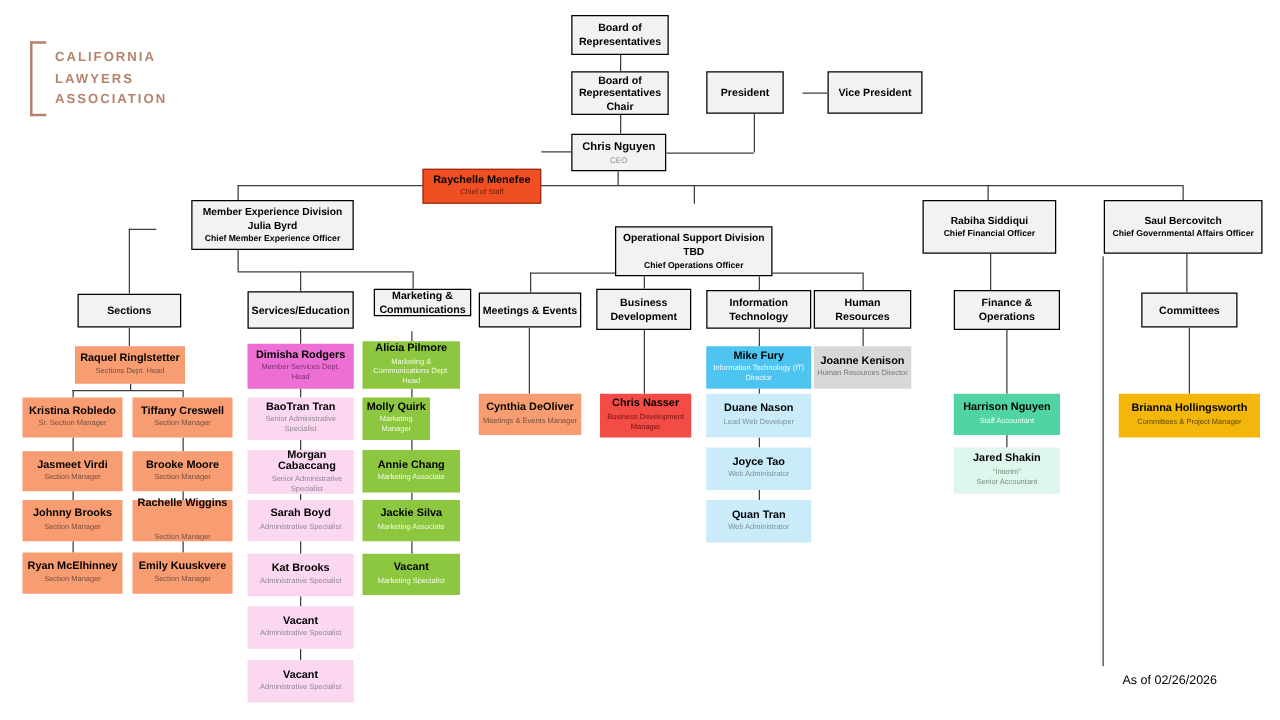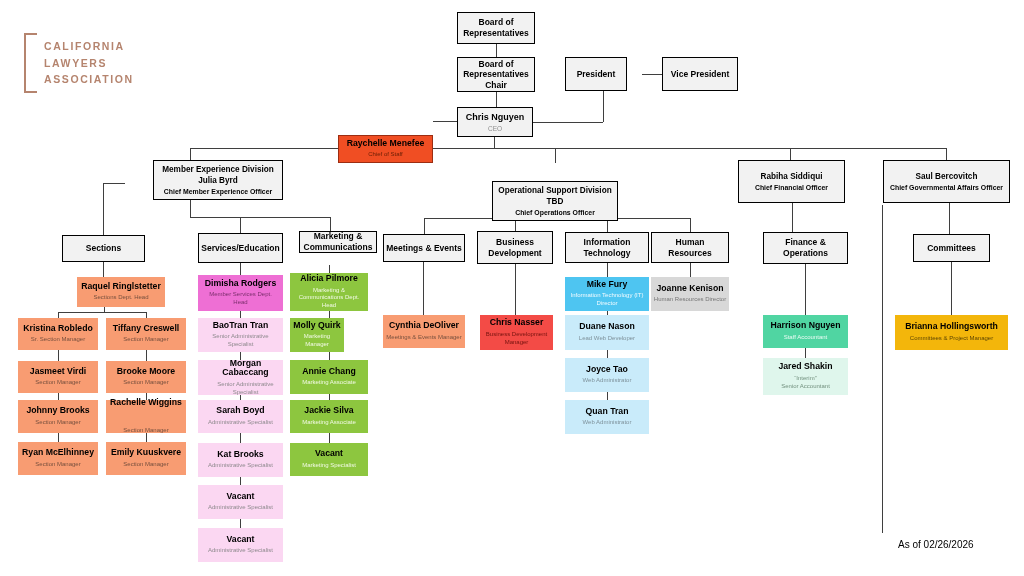--- a/index.html
+++ b/index.html
@@ -189,21 +189,21 @@
       <div class="name">Human
 Resources</div>
     </div>
     <div class="node s-dept" style="left: 763px; top: 232px; width: 85px; height: 32px;">
       <div class="name">Finance &amp;
 Operations</div>
     </div>
     <div class="node s-dept" style="left: 913px; top: 234px; width: 77px; height: 28px;">
       <div class="name">Committees</div>
     </div>
-    <div class="node person c-salmon" style="left: 60px; top: 277px; width: 88px; height: 30px; margin-left: 17px;">
+    <div class="node person c-salmon" style="left: 60px; top: 277px; width: 88px; height: 30px;">
       <div class="name">Raquel Ringlstetter</div>
       <div class="sub">Sections Dept. Head</div>
     </div>
     <div class="node person c-salmon" style="left: 18px; top: 318px; width: 80px; height: 32px;">
       <div class="name">Kristina Robledo</div>
       <div class="sub">Sr. Section Manager</div>
     </div>
     <div class="node person c-salmon" style="left: 106px; top: 318px; width: 80px; height: 32px;">
       <div class="name">Tiffany Creswell</div>
       <div class="sub">Section Manager</div>

